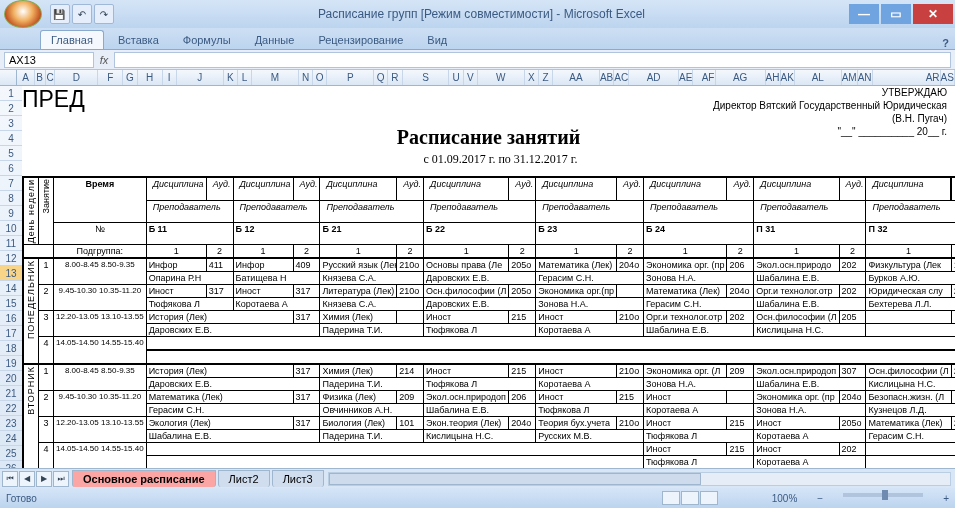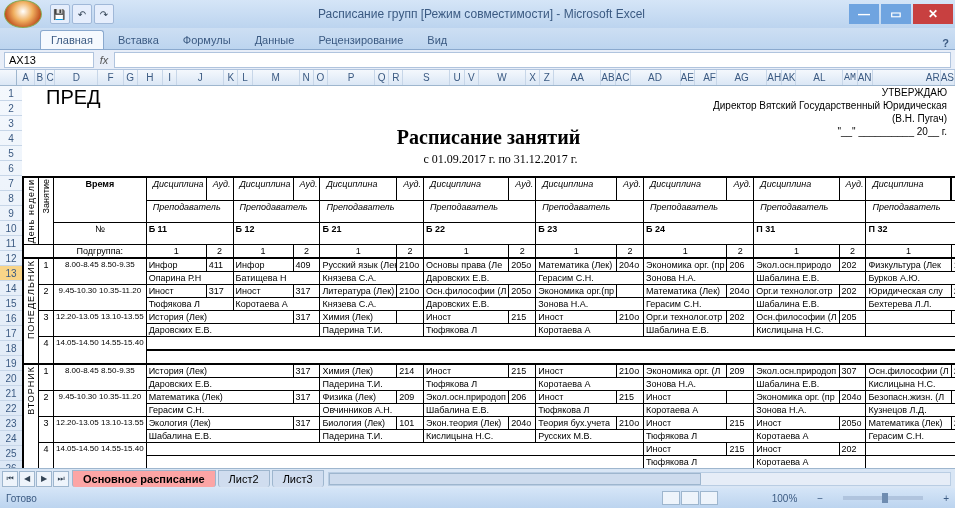--- a/index.html
+++ b/index.html
@@ -30,21 +30,21 @@
 .row-hdr-spacer { width:22px; border-right:1px solid #9eb6ce; background:linear-gradient(#f4f8fd,#dbe7f5); }
 .col-h { border-right:1px solid #c7d6e8; text-align:center; font-size:10px; color:#3b5a82; line-height:16px; }
 
 .grid-body { display:flex; height:402px; }
 .row-headers { width:22px; background:linear-gradient(#f4f8fd,#dbe7f5); }
 .row-h { height:15px; border-bottom:1px solid #c7d6e8; text-align:center; font-size:10px; color:#3b5a82; line-height:15px; }
 .row-h.sel { background:#f8d488; }
 
 .content { position:relative; flex:1; background:#fff; }
 
-.pred { position:absolute; left:0; top:0; font-size:20px; font-family:Arial;margin-left:24px; }
+.pred { position:absolute; left:0; top:0; font-size:23px; font-family:Arial; }
 .approve { position:absolute; right:8px; top:0; text-align:right; font-size:10px; line-height:13px; }
 .main-title { position:absolute; left:0; right:0; top:40px; text-align:center; font-size:20px; font-weight:bold; font-family:'Times New Roman',serif; }
 .date-range { position:absolute; left:0; right:0; top:66px; text-align:center; font-size:12px; font-family:'Times New Roman',serif;margin-left:24px; }
 
 .sched { position:absolute; top:90px; left:0; border-collapse:collapse; font-size:9px; font-family:Arial; }
 .sched td, .sched th { border:1px solid #000; padding:1px 2px; vertical-align:top; white-space:nowrap; overflow:hidden; }
 .sched .thick-t { border-top:2px solid #000; }
 .sched .thick-b { border-bottom:2px solid #000; }
 .sched .thick-l { border-left:2px solid #000; }
 .sched .thick-r { border-right:2px solid #000; }
@@ -62,21 +62,21 @@
 .sheet-tab { padding:2px 10px; background:#fff; border:1px solid #9eb6ce; border-bottom:none; font-size:11px; margin-left:2px; border-radius:0 0 3px 3px; }
 .sheet-tab.active { background:#fca5a5; font-weight:bold; }
 .sheet-tab.inact { background:#d0ddef; }
 .hscroll { flex:1; height:14px; margin:0 4px; background:#e6edf7; border:1px solid #b9cde3; position:relative; }
 .hscroll-thumb { position:absolute; left:0; width:60%; height:100%; background:#cddbed; border:1px solid #9eb6ce; }
 
 .status-bar { height:20px; background:linear-gradient(#d5e5f7,#bcd4ef); display:flex; align-items:center; padding:0 6px; font-size:10px; color:#3b5a82; }
 .status-bar .spacer { flex:1; }
 .view-btns { display:flex; gap:1px; margin-right:10px; }
 .view-btn { width:18px; height:14px; border:1px solid #9eb6ce; background:#eef4fb; }
-.zoom { display:flex; align-items:center; gap:20px;margin-left:44px; }
+.zoom { display:flex; align-items:flex-start; gap:20px;margin-left:44px; }
 .zoom-slider { width:80px; height:4px; background:#b0c4de; position:relative; }
 .zoom-thumb { position:absolute; left:48%; top:-3px; width:6px; height:10px; background:#6f8cb0; }
 </style>
 </head>
 <body>
 
 <div class="title-bar">
   <div class="office-btn"></div>
   <div class="qat">
     <div class="qat-btn">💾</div>
@@ -136,21 +136,21 @@
       <div class="col-h" style="width: 60px;">AA</div>
       <div class="col-h" style="width: 18px;">AB</div>
       <div class="col-h" style="width: 18px;">AC</div>
       <div class="col-h" style="width: 64px;">AD</div>
       <div class="col-h" style="width: 18px;">AE</div>
       <div class="col-h" style="width: 18px; margin-left: 8px;">AF</div>
       <div class="col-h" style="width: 64px;">AG</div>
       <div class="col-h" style="width: 18px; text-align: center;">AH</div>
       <div class="col-h" style="width: 18px;">AK</div>
       <div class="col-h" style="width: 60px;">AL</div>
-      <div class="col-h" style="width: 18px; font-family: Liberation Mono, monospace;">AM</div>
+      <div class="col-h" style="width: 18px;">AM</div>
       <div class="col-h" style="width: 18px;">AN</div>
       <div class="col-h" style="width: 68px; margin-top: 24px;">AQ</div>
       <div class="col-h" style="width: 18px;">AR</div>
       <div class="col-h" style="width: 18px;">AS</div>
     </div>
   <div class="grid-body">
     <div class="row-headers" id="rowhdrs">
         <div class="row-h">1</div>
         <div class="row-h">2</div>
         <div class="row-h">3</div>

